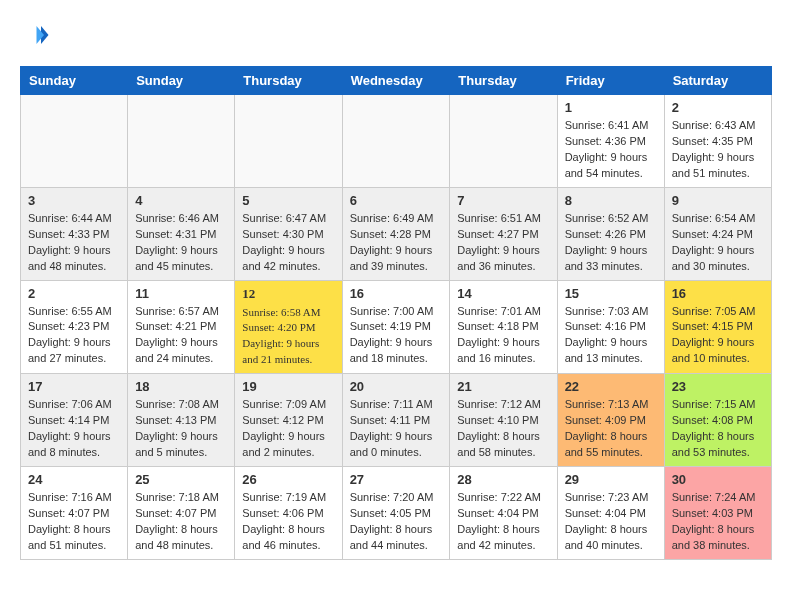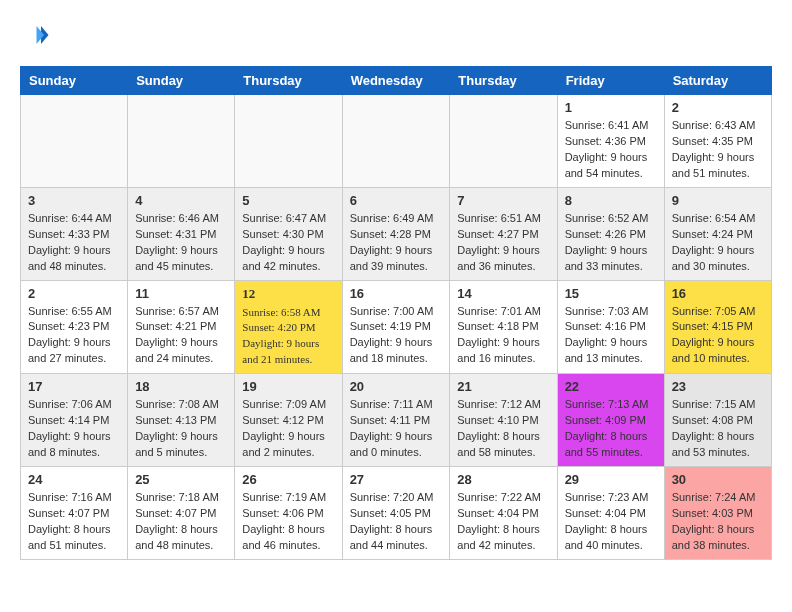--- a/index.html
+++ b/index.html
@@ -220,25 +220,25 @@
           <div class="day-info">Sunrise: 7:09 AM<br>Sunset: 4:12 PM<br>Daylight: 9 hours and 2 minutes.</div>
         </td>
         <td style="background: rgb(239, 239, 239);">
           <span class="day-number">20</span>
           <div class="day-info">Sunrise: 7:11 AM<br>Sunset: 4:11 PM<br>Daylight: 9 hours and 0 minutes.</div>
         </td>
         <td style="background: rgb(239, 239, 239);">
           <span class="day-number">21</span>
           <div class="day-info">Sunrise: 7:12 AM<br>Sunset: 4:10 PM<br>Daylight: 8 hours and 58 minutes.</div>
         </td>
-        <td style="background: #d946ef;">
+        <td style="background: #fdba74;">
           <span class="day-number">22</span>
           <div class="day-info">Sunrise: 7:13 AM<br>Sunset: 4:09 PM<br>Daylight: 8 hours and 55 minutes.</div>
         </td>
-        <td style="background: #e5e5e5; margin-top: 29px;">
+        <td style="background: #bef264; margin-top: 29px;">
           <span class="day-number">23</span>
           <div class="day-info">Sunrise: 7:15 AM<br>Sunset: 4:08 PM<br>Daylight: 8 hours and 53 minutes.</div>
         </td>
       </tr>
       <tr>
         <td style="background: rgb(255, 255, 255);">
           <span class="day-number">24</span>
           <div class="day-info">Sunrise: 7:16 AM<br>Sunset: 4:07 PM<br>Daylight: 8 hours and 51 minutes.</div>
         </td>
         <td style="background: rgb(255, 255, 255);">

